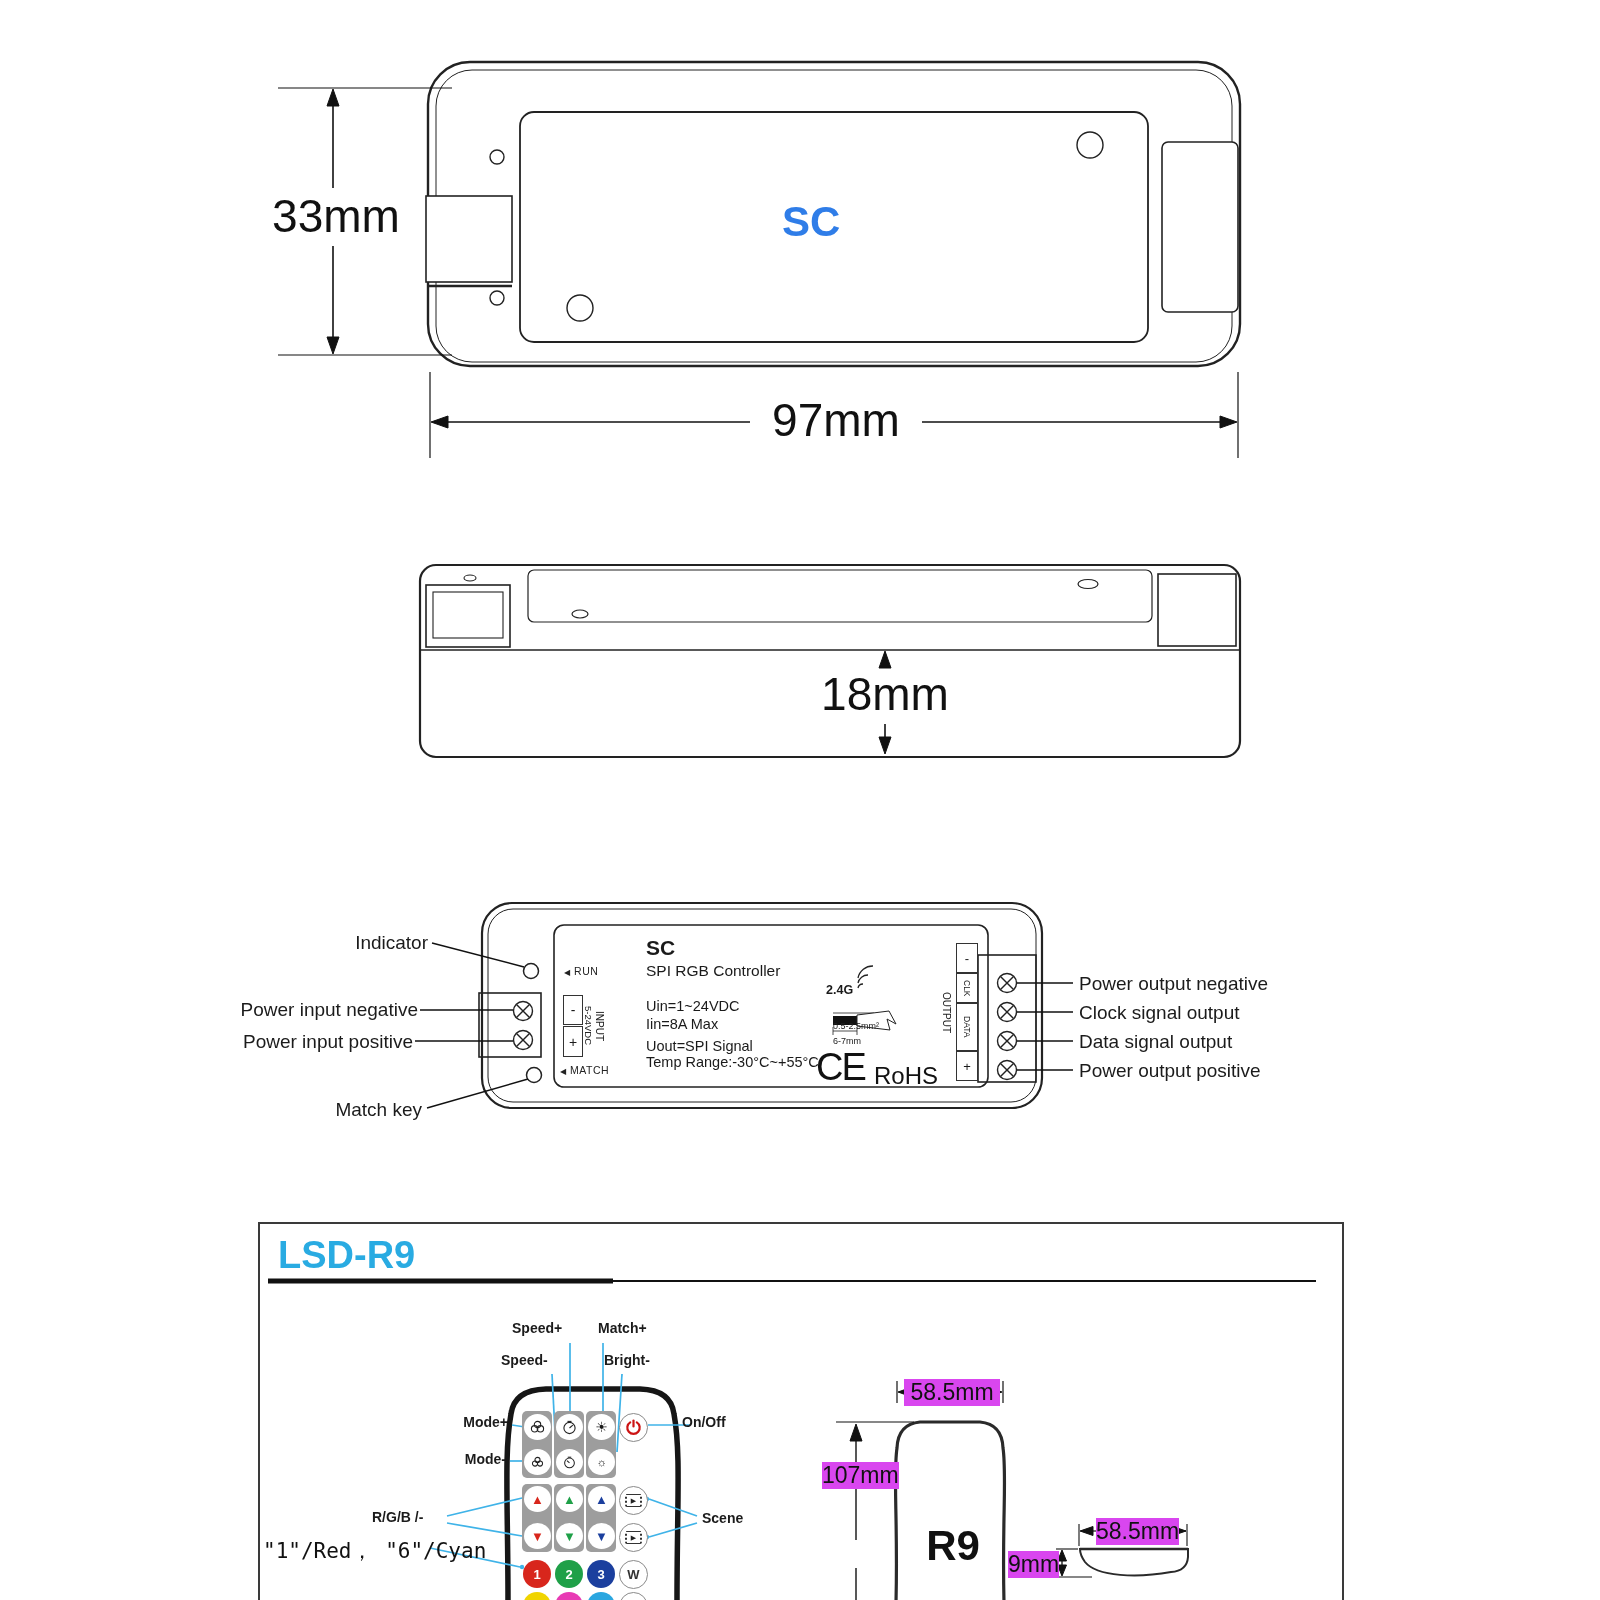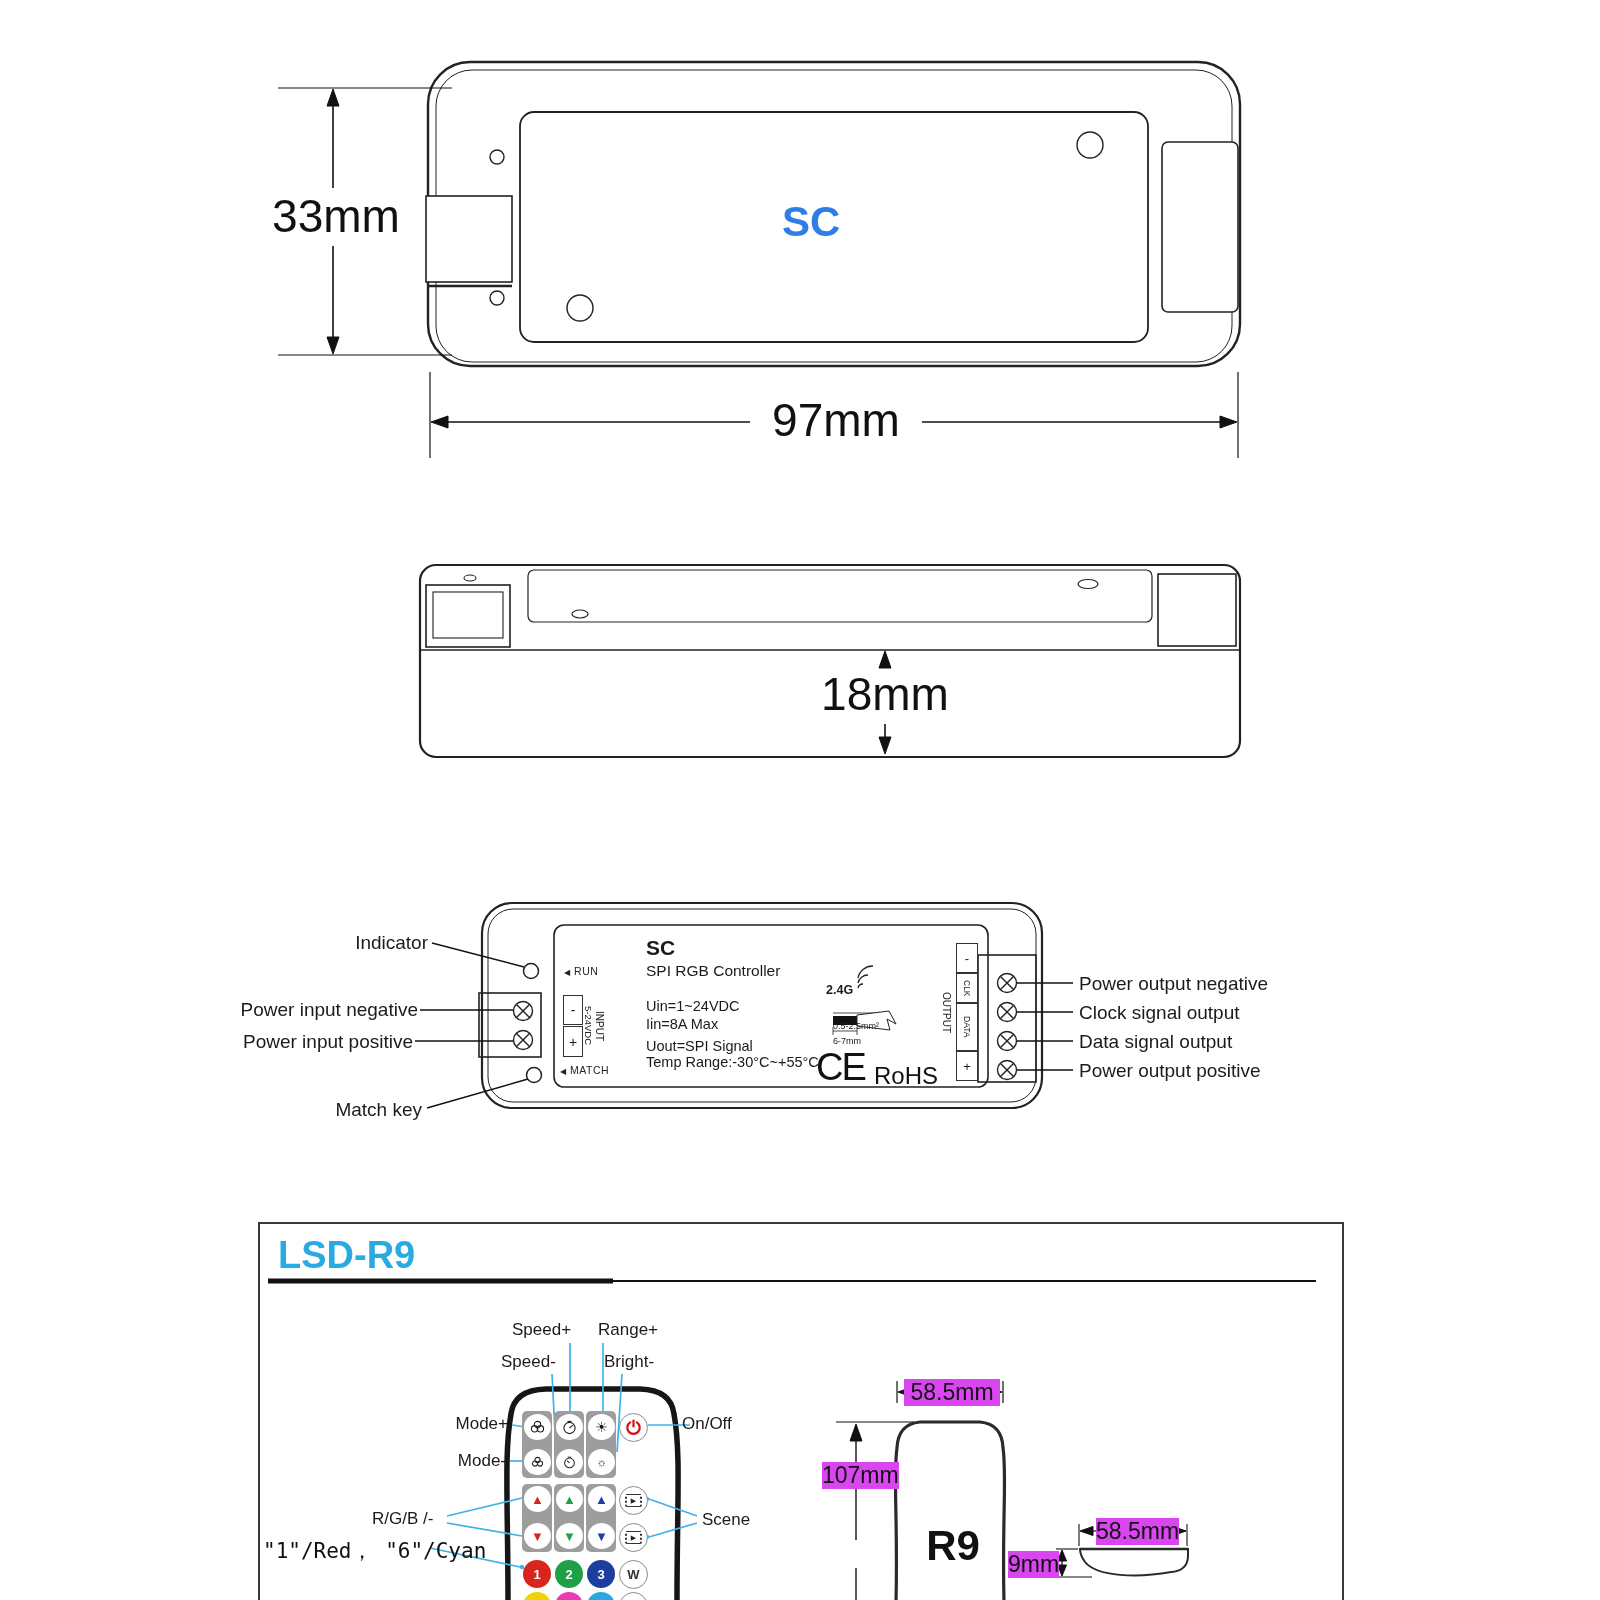--- a/index.html
+++ b/index.html
@@ -9,21 +9,21 @@
   .abs{position:absolute;}
   .dim{font-size:46px;color:#111;background:#fff;line-height:1.05;text-align:center;}
   .bigblue{color:#2f7de8;font-weight:bold;font-size:42px;}
   .h-blue{color:#29abe2;font-size:41px;}
   .ilbl{font-size:19px;color:#1b1b1b;white-space:nowrap;}
   .r-al{text-align:right;}
   .small{font-size:10.5px;letter-spacing:.5px;color:#222;white-space:nowrap;}
   .tiny{font-size:9px;color:#222;white-space:nowrap;}
   .vtext{writing-mode:vertical-rl;text-align:center;}
   .box{position:absolute;border:1.2px solid #333;background:#fff;display:flex;align-items:center;justify-content:center;}
-  .rlbl{font-size:17px;color:#1b1b1b;white-space:nowrap;}
+  .rlbl{font-size:14px;color:#1b1b1b;white-space:nowrap;font-weight:bold;}
   .mlbl{font-size:23px;color:#111;background:#d946ef;white-space:nowrap;}
   .padg{position:absolute;background:#9d9d9d;border-radius:5px;}
   .btn{position:absolute;background:#fff;border-radius:50%;display:flex;align-items:center;justify-content:center;}
   .btn.ring{border:1.5px solid #8a8a8a;}
   .cbtn{position:absolute;border-radius:50%;display:flex;align-items:center;justify-content:center;
         color:#fff;font-weight:bold;font-size:13px;}
   .arrow-g{font-size:13px;line-height:1;}
   .note{font-family:"DejaVu Sans Mono",monospace;font-size:21px;color:#111;white-space:nowrap;}
   .lsd-box{position:absolute;left:258px;top:1222px;width:1082px;height:380px;border:2px solid #3a3a3a;border-bottom:none;}
   .scene-ic{width:13px;height:11px;border:1.3px solid #333;border-radius:2px;display:flex;align-items:center;justify-content:center;
@@ -262,21 +262,21 @@
   <div class="box" style="left:956px;top:943px;width:20px;height:28px;font-size:13px;">-</div>
   <div class="box vtext" style="left:956px;top:973px;width:20px;height:28px;font-size:8.5px;">CLK</div>
   <div class="box vtext" style="left:956px;top:1003px;width:20px;height:46px;font-size:8.5px;">DATA</div>
   <div class="box" style="left:956px;top:1051px;width:20px;height:28px;font-size:13px;">+</div>
 
   <div class="lsd-box"></div>
   <div class="abs" style="left:278px;top:1234px;font-size:38px;font-weight:bold;color:#29abe2;">LSD-R9</div>
 
   <div class="abs rlbl" style="left:512px;top:1320px;">Speed+</div>
   <div class="abs rlbl" style="left:501px;top:1352px;">Speed-</div>
-  <div class="abs rlbl" style="left:598px;top:1320px;">Range+</div>
+  <div class="abs rlbl" style="left:598px;top:1320px;">Match+</div>
   <div class="abs rlbl" style="left:604px;top:1352px;">Bright-</div>
   <div class="abs rlbl r-al" style="left:430px;top:1414px;width:78px;">Mode+</div>
   <div class="abs rlbl r-al" style="left:422px;top:1451px;width:84px;">Mode-</div>
   <div class="abs rlbl" style="left:682px;top:1414px;">On/Off</div>
   <div class="abs rlbl" style="left:372px;top:1509px;">R/G/B /-</div>
   <div class="abs rlbl" style="left:702px;top:1510px;">Scene</div>
   <div class="abs note" style="left:263px;top:1537px;">"1"/Red，  "6"/Cyan</div>
 
   <div class="padg" style="left:522px;top:1411px;width:30px;height:67px;"></div>
   <div class="padg" style="left:554px;top:1411px;width:30px;height:67px;"></div>

